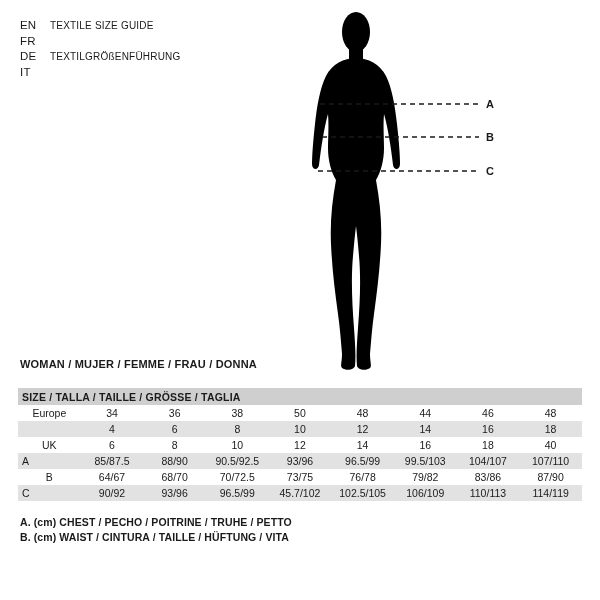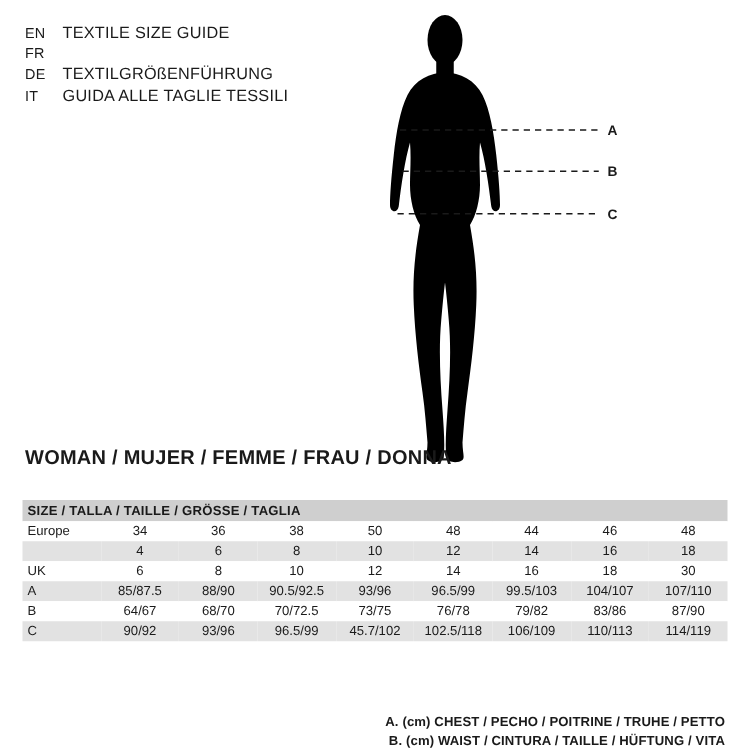--- a/index.html
+++ b/index.html
@@ -34,50 +34,50 @@
     font-size: 11.5px;
     line-height: 15.5px;
     letter-spacing: 0.2px;
   }
   .lang-code {
     width: 30px;
     flex: 0 0 30px;
     font-size: 11.5px;
   }
   .lang-title {
-    font-size: 13px;
+    font-size: 10px;
   }
 
   
   .figure-wrap {
     position: absolute;
     right: 10px;
     top: 6px;
     width: 230px;
     height: 370px;
   }
   .figure-wrap svg {
     display: block;
   }
 
   
   .woman-label {
     position: absolute;
     left: 20px;
     top: 358px;
-    font-size: 16px;
+    font-size: 11px;
     font-weight: bold;
     letter-spacing: 0.2px;
   }
 
   
   .table-wrap {
     position: absolute;
     left: 18px;
-    top: 400px;
+    top: 388px;
     width: 564px;
   }
   table.size-table {
     border-collapse: collapse;
     width: 564px;
     table-layout: fixed;
     font-size: 10.5px;
   }
   table.size-table td {
     height: 16px;
@@ -89,36 +89,36 @@
     font-weight: bold;
     font-size: 10.5px;
     letter-spacing: 0.2px;
     height: 17px;
   }
   tr.shaded td {
     background: #e2e2e2;
   }
   tr.plain td {
     background: #ffffff;
+    text-align: center;
   }
   td.label-col {
     text-align: left;
     width: 66px;
   }
   td.val {
     text-align: center;
   }
 
   
   .notes {
     position: absolute;
     left: 20px;
-    top: 571px;
+    top: 515px;
     width: 560px;
-    text-align: right;
   }
   .note {
     font-size: 10.5px;
     font-weight: bold;
     line-height: 15px;
     letter-spacing: 0.1px;
   }
 
   
   .meas-label {
@@ -140,21 +140,20 @@
     </div>
     <div class="lang-row">
       <span class="lang-code">FR</span>
     </div>
     <div class="lang-row">
       <span class="lang-code">DE</span>
       <span class="lang-title">TEXTILGRÖßENFÜHRUNG</span>
     </div>
     <div class="lang-row">
       <span class="lang-code">IT</span>
-      <span class="lang-title">GUIDA ALLE TAGLIE TESSILI</span>
     </div>
   </div>
 
   <div class="figure-wrap">
     <svg width="230" height="370" viewBox="0 0 230 370" xmlns="http://www.w3.org/2000/svg">
 
       <g fill="#000000">
 
         <ellipse cx="72" cy="26" rx="14" ry="20"></ellipse>
 
@@ -237,21 +236,21 @@
       </tr>
       <tr class="plain">
         <td class="label-col">UK</td>
         <td class="val">6</td>
         <td class="val">8</td>
         <td class="val">10</td>
         <td class="val">12</td>
         <td class="val">14</td>
         <td class="val">16</td>
         <td class="val">18</td>
-        <td class="val">30</td>
+        <td class="val">40</td>
       </tr>
       <tr class="shaded">
         <td class="label-col">A</td>
         <td class="val">85/87.5</td>
         <td class="val">88/90</td>
         <td class="val">90.5/92.5</td>
         <td class="val">93/96</td>
         <td class="val">96.5/99</td>
         <td class="val">99.5/103</td>
         <td class="val">104/107</td>
@@ -267,21 +266,21 @@
         <td class="val">79/82</td>
         <td class="val">83/86</td>
         <td class="val">87/90</td>
       </tr>
       <tr class="shaded">
         <td class="label-col">C</td>
         <td class="val">90/92</td>
         <td class="val">93/96</td>
         <td class="val">96.5/99</td>
         <td class="val">45.7/102</td>
-        <td class="val">102.5/118</td>
+        <td class="val">102.5/105</td>
         <td class="val">106/109</td>
         <td class="val">110/113</td>
         <td class="val">114/119</td>
       </tr>
     </tbody>
       </table>
   </div>
 
   <div class="notes">
     <div class="note">A. (cm) CHEST / PECHO / POITRINE / TRUHE / PETTO</div>

